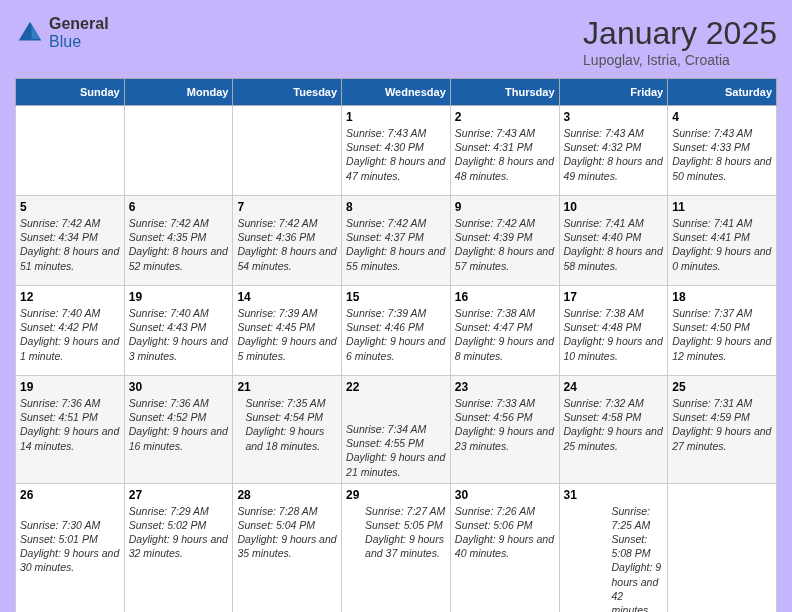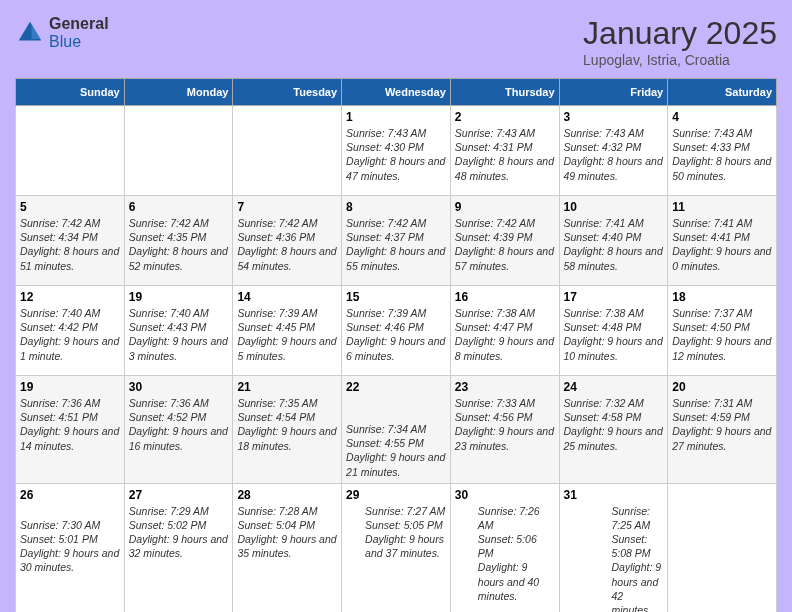--- a/index.html
+++ b/index.html
@@ -258,21 +258,21 @@
 Daylight: 9 hours and 14 minutes.</div>
           </td>
           <td>
             <span class="day-number">30</span>
             <div class="day-content" style="white-space: pre-wrap;">Sunrise: 7:36 AM
 Sunset: 4:52 PM
 Daylight: 9 hours and 16 minutes.</div>
           </td>
           <td>
             <span class="day-number">21</span>
-            <div class="day-content" style="white-space: pre-wrap;">Sunrise: 7:35 AM
+            <div class="day-content" style="white-space: pre-wrap; margin-left: 8px;">Sunrise: 7:35 AM
 Sunset: 4:54 PM
 Daylight: 9 hours and 18 minutes.</div>
           </td>
           <td>
             <span class="day-number">22</span>
             <div class="day-content" style="white-space: pre-wrap; margin-top: 28px;">Sunrise: 7:34 AM
 Sunset: 4:55 PM
 Daylight: 9 hours and 21 minutes.</div>
           </td>
           <td>
@@ -281,21 +281,21 @@
 Sunset: 4:56 PM
 Daylight: 9 hours and 23 minutes.</div>
           </td>
           <td>
             <span class="day-number">24</span>
             <div class="day-content" style="white-space: pre-wrap;">Sunrise: 7:32 AM
 Sunset: 4:58 PM
 Daylight: 9 hours and 25 minutes.</div>
           </td>
           <td>
-            <span class="day-number">20</span>
+            <span class="day-number">25</span>
             <div class="day-content" style="white-space: pre-wrap;">Sunrise: 7:31 AM
 Sunset: 4:59 PM
 Daylight: 9 hours and 27 minutes.</div>
           </td>
         </tr>
         <tr>
           <td>
             <span class="day-number">26</span>
             <div class="day-content" style="white-space: pre-wrap; margin-top: 16px;">Sunrise: 7:30 AM
 Sunset: 5:01 PM
@@ -314,21 +314,21 @@
 Daylight: 9 hours and 35 minutes.</div>
           </td>
           <td>
             <span class="day-number">29</span>
             <div class="day-content" style="white-space: pre-wrap; margin-left: 19px;">Sunrise: 7:27 AM
 Sunset: 5:05 PM
 Daylight: 9 hours and 37 minutes.</div>
           </td>
           <td>
             <span class="day-number">30</span>
-            <div class="day-content" style="white-space: pre-wrap; margin-left: 23px;">Sunrise: 7:26 AM
+            <div class="day-content" style="white-space: pre-wrap;">Sunrise: 7:26 AM
 Sunset: 5:06 PM
 Daylight: 9 hours and 40 minutes.</div>
           </td>
           <td>
             <span class="day-number">31</span>
             <div class="day-content" style="white-space: pre-wrap; margin-left: 48px;">Sunrise: 7:25 AM
 Sunset: 5:08 PM
 Daylight: 9 hours and 42 minutes.</div>
           </td>
           <td class="empty-cell"></td>

